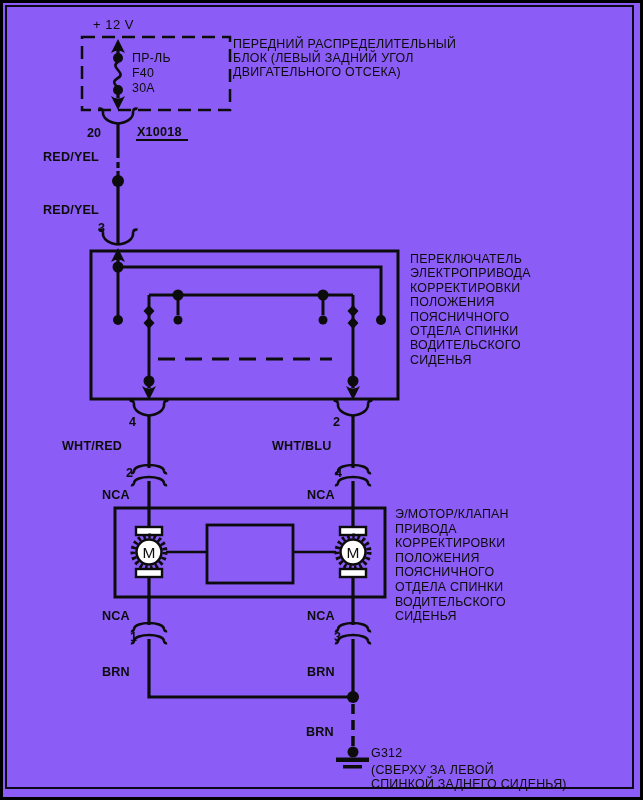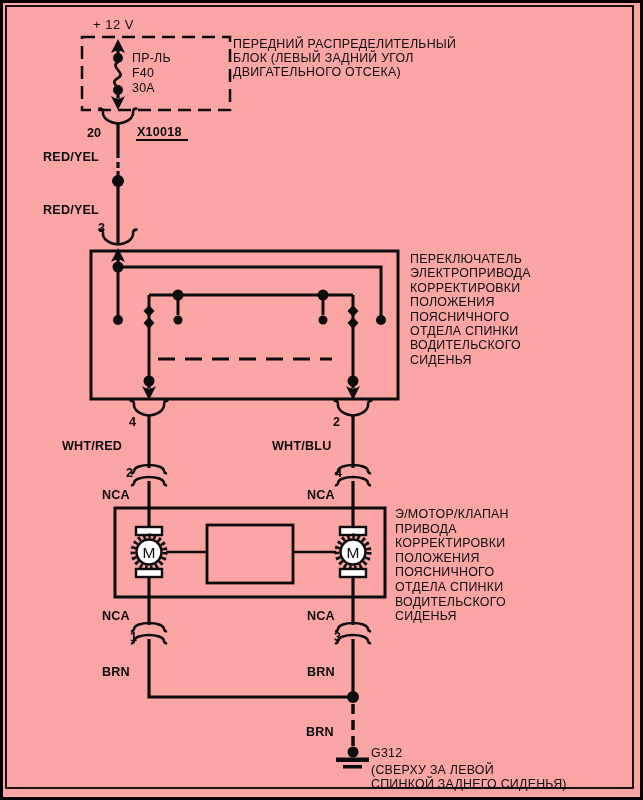--- a/index.html
+++ b/index.html
@@ -1,16 +1,16 @@
 <!DOCTYPE html>
 <html><head>
 <meta charset="utf-8">
 <style>
   html,body{margin:0;padding:0;background:#fff;}
-  .page{position:relative;width:643px;height:800px;background:#fca5a5;overflow:hidden;}
+  .page{position:relative;width:643px;height:800px;background:#8b5cf6;overflow:hidden;}
   svg{display:block;}
   svg text{font-family:"Liberation Sans","DejaVu Sans",sans-serif;fill:#0c0c0c;}
   svg text.cap{font-size:12.4px;letter-spacing:0.25px;}
   svg text.lbl{font-size:12.6px;font-weight:bold;letter-spacing:0.2px;}
   svg text.pin{font-size:12.6px;font-weight:bold;}
   svg text.sup{font-size:13px;letter-spacing:0.5px;}
   svg text.mletter{font-size:15.5px;}
   .wire{stroke:#0c0c0c;stroke-width:3.2;fill:none;}
   .thin{stroke:#0c0c0c;stroke-width:2.6;fill:none;}
   .boxline{stroke:#0c0c0c;stroke-width:3;fill:none;}

